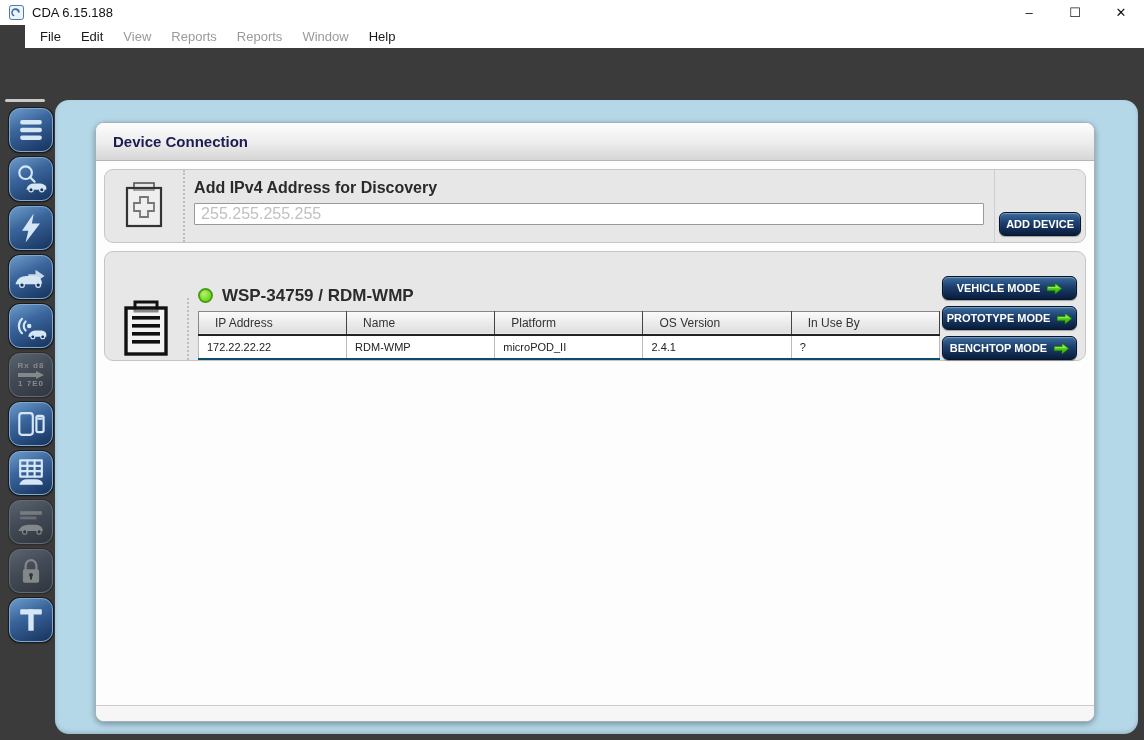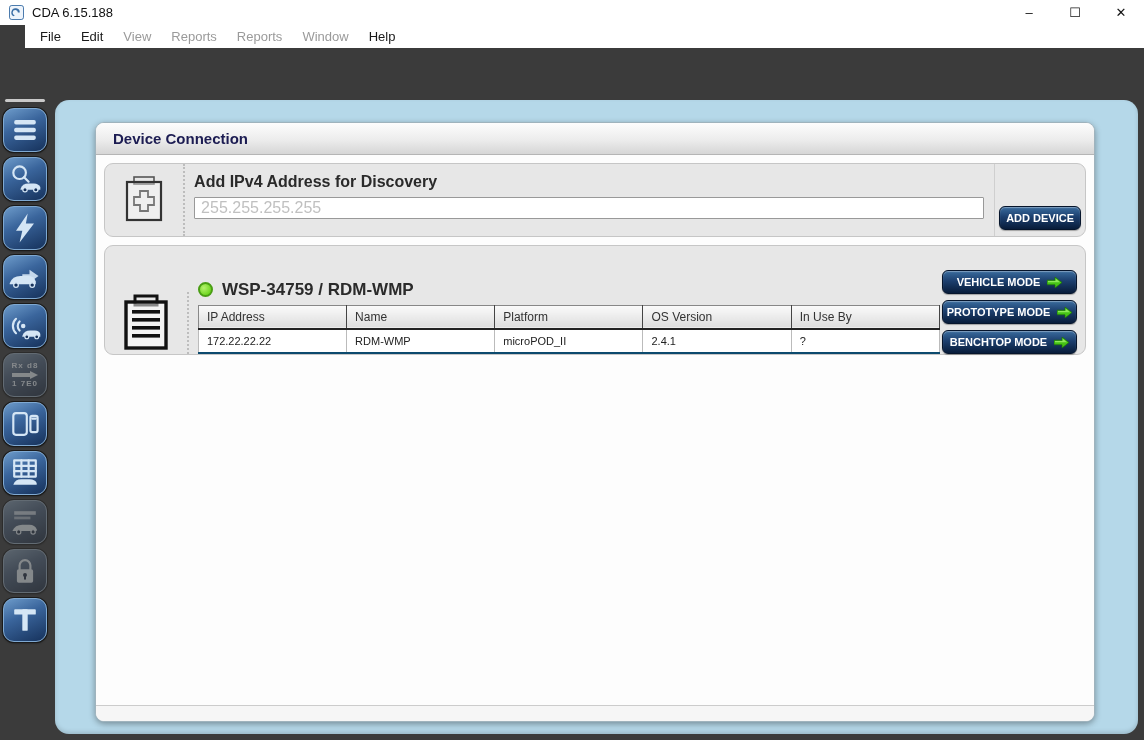--- a/index.html
+++ b/index.html
@@ -18,21 +18,21 @@
   .menubar { height:23px; background:#ffffff; display:flex; align-items:center; padding-left:5px;margin-left:25px; }
   .menu-item { font-size:13px; color:#1a1a1a; padding:2px 10px; }
   .menu-item.disabled { color:#9a9a9a; }
 
   
   .shell { position:relative; width:1144px; height:692px; background:#3b3b3b; }
 
   
   .side-dash { position:absolute; left:5px; top:51px; width:40px; height:3px;
     background:#c9c9c9; border-radius:2px; }
-  .sidebar { position:absolute; left:3px; top:60px; width:48px; display:flex;
+  .sidebar { position:absolute; left:9px; top:60px; width:48px; display:flex;
     flex-direction:column; gap:5px; }
   .side-btn { width:44px; height:44px; border-radius:11px; position:relative;
     background:linear-gradient(155deg,#6d9bca 0%,#3a659c 40%,#16325c 100%);
     border:1px solid #7fa9d2; box-shadow:0 0 0 1px #1a1a1a, 0 1px 2px rgba(0,0,0,.7);
     display:flex; align-items:center; justify-content:center; cursor:pointer; }
   .side-btn.disabled { opacity:.45; filter:saturate(.45); }
   .side-btn svg { width:36px; height:36px; }
   .icon-stroke { stroke:#d5e6f5; stroke-width:2.4; fill:none; stroke-linecap:round; stroke-linejoin:round; }
   .icon-fill { fill:#d5e6f5; }
   .rx-lines { display:flex; flex-direction:column; align-items:center; line-height:1;
@@ -43,21 +43,21 @@
     border-top:4px solid transparent; border-bottom:4px solid transparent; }
 
   
   .workspace { position:absolute; left:55px; top:52px; width:1083px; height:634px;
     background:#b5d8e9; border-radius:14px; box-shadow:inset 0 -2px 4px rgba(0,0,0,.15); }
 
   
   .card { position:absolute; left:40px; top:22px; width:1000px; height:600px;
     background:#fdfdfd; border:1px solid #9fb3bd; border-radius:9px;
     box-shadow:0 2px 6px rgba(0,0,0,.35); display:flex; flex-direction:column; overflow:hidden; }
-  .card-header { height:32px; background:linear-gradient(#fdfdfd 0%,#ececec 55%,#d6d6d6 100%);
+  .card-header { height:38px; background:linear-gradient(#fdfdfd 0%,#ececec 55%,#d6d6d6 100%);
     border-bottom:1px solid #b5b5b5; display:flex; align-items:center; padding-left:17px; }
   .card-title { font-size:15px; font-weight:bold; color:#1c1c52; }
   .card-body { flex:1; padding:8px; position:relative; }
   .card-footer { height:16px; background:#f6f6f6; border-top:1px solid #cccccc; }
 
   
   .section { background:#e7e7e7; border:1px solid #c6c6c6; border-radius:9px;
     display:flex; align-items:stretch; }
   .icon-cell { width:88px; display:flex; align-items:center; justify-content:center;
     border-right:2px dotted #bdbdbd; }
@@ -86,21 +86,21 @@
   .dev-content { flex:1; padding:6px 0 0 9px; }
   .dev-title-row { display:flex; align-items:center; gap:9px; height:26px; margin-bottom:2px; }
   .status-dot { width:15px; height:15px; border-radius:50%;
     background:radial-gradient(circle at 35% 35%, #b6f26d, #72d824 70%);
     border:2px solid #4a9e14; }
   .dev-title { font-size:17px; font-weight:bold; color:#2b2b2b; }
 
   table.dev-table { border-collapse:collapse; table-layout:fixed; width:742px; }
   .dev-table th { width:148px; background:linear-gradient(#fbfbfb,#dddddd);
     border-right:1px solid #444; border-top:1px solid #888; border-bottom:2px solid #222;
-    font-size:12px; font-weight:normal; color:#333; text-align:left; padding:4px 8px; height:24px; }
+    font-size:12px; font-weight:normal; color:#333; text-align:left; padding:4px 16px; height:24px; }
   .dev-table th:first-child { border-left:1px solid #888; }
   .dev-table td { background:#ffffff; border-right:1px solid #bbb; border-bottom:2px solid #0c4a6e;
     font-size:11px; color:#222; padding:4px 8px; height:24px; }
   .dev-table td:first-child { border-left:1px solid #bbb; }
 
   .mode-col { width:152px; display:flex; flex-direction:column; justify-content:center;
     gap:6px; padding-right:8px; align-items:flex-end;margin-top:16px; }
 </style>
 </head>
 <body>

